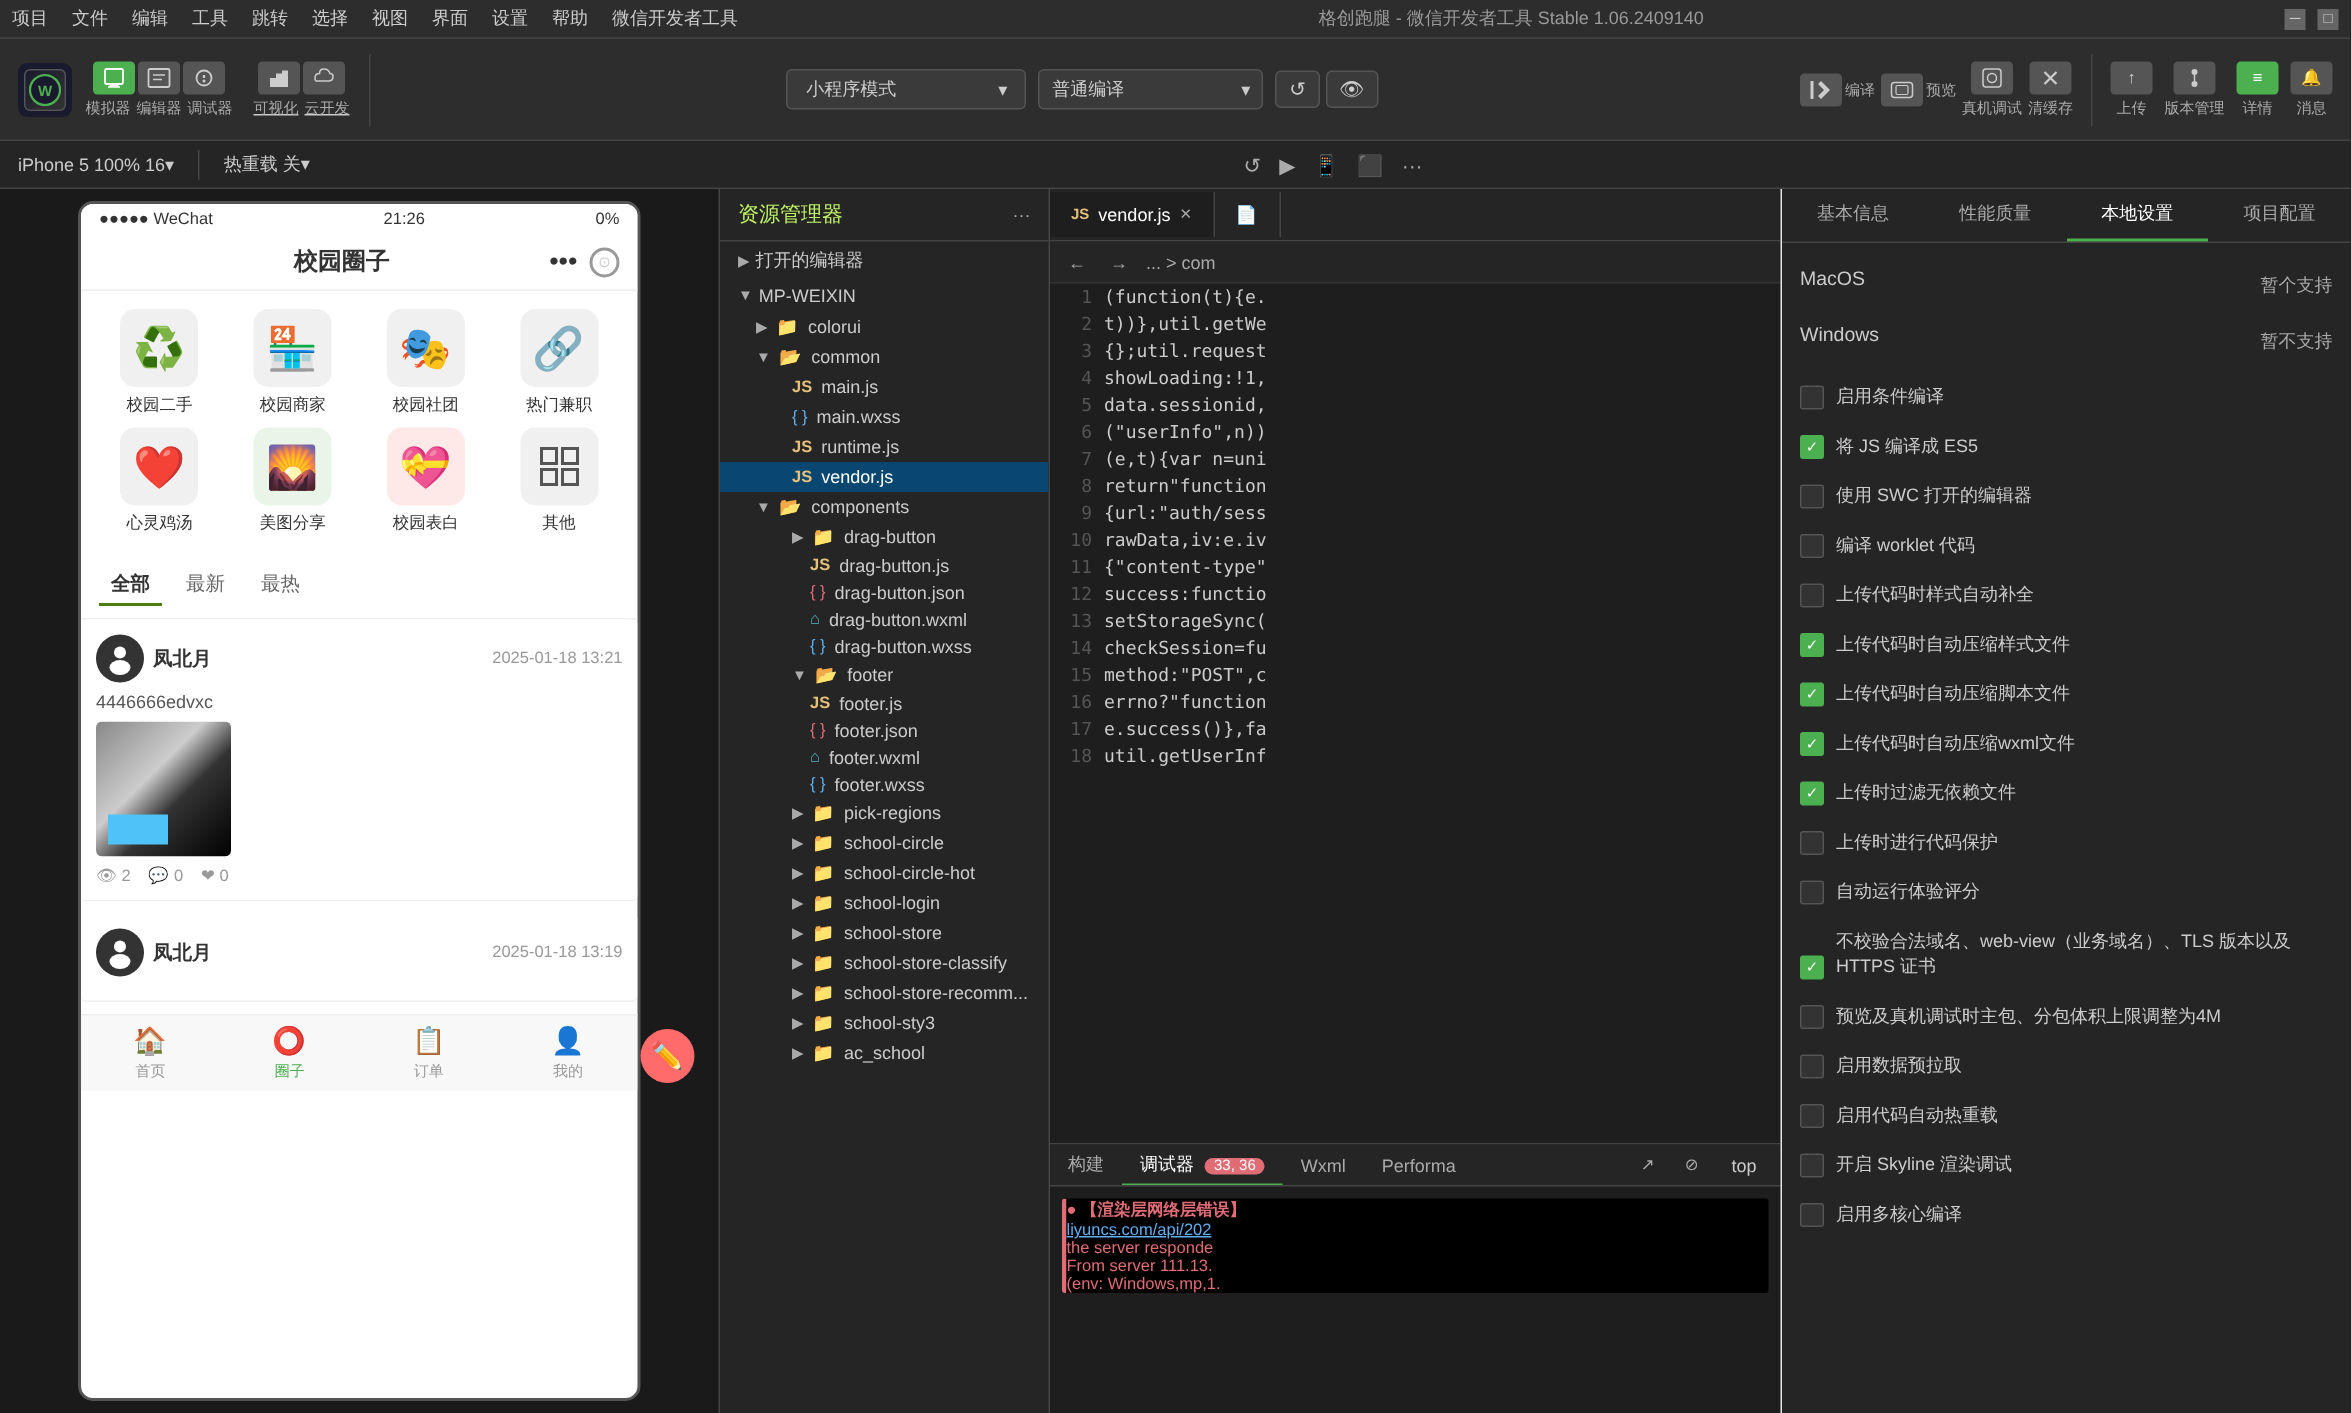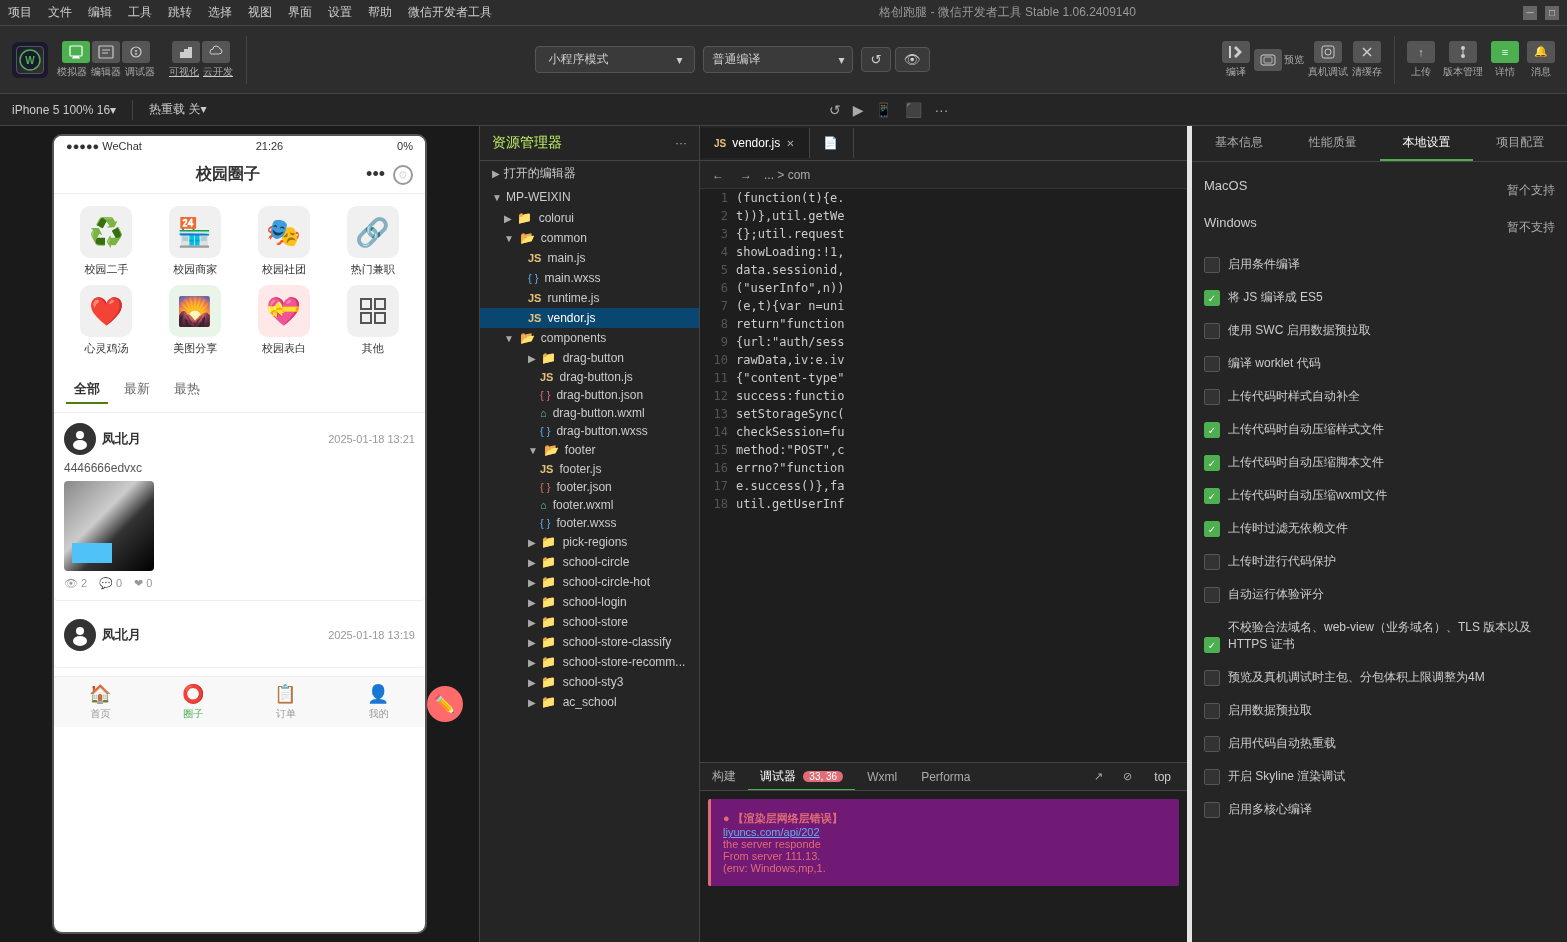--- a/index.html
+++ b/index.html
@@ -89,27 +89,27 @@
     .code-content { flex: 1; overflow: auto; font-family: 'Consolas', monospace; font-size: 12px; }
     .code-line { display: flex; line-height: 18px; }
     .line-num { width: 36px; color: #555; text-align: right; padding-right: 8px; user-select: none; flex-shrink: 0; }
     .line-code { color: #ccc; white-space: pre; }
     .bottom-panel { height: 180px; background: #1e1e1e; border-top: 1px solid #444; display: flex; flex-direction: column; }
     .bottom-tabs { display: flex; align-items: center; background: #252526; height: 28px; border-bottom: 1px solid #444; }
     .bottom-tab { padding: 4px 12px; font-size: 12px; color: #aaa; cursor: pointer; }
     .bottom-tab.active { color: #fff; border-bottom: 1px solid #4CAF50; }
     .bottom-tab-badge { background: #e06c75; color: #fff; border-radius: 8px; padding: 0 6px; font-size: 10px; margin-left: 4px; }
     .bottom-content { flex: 1; padding: 8px; overflow: auto; }
-    .error-msg { background: #701a75; border-left: 3px solid #e06c75; padding: 12px; margin-bottom: 4px; font-size: 11px; color: #e06c75; border-radius: 2px; }
+    .error-msg { background: #000000; border-left: 3px solid #e06c75; padding: 0; margin-bottom: 4px; font-size: 11px; color: #e06c75; border-radius: 2px; }
     .error-link { color: #61afef; text-decoration: underline; cursor: pointer; }
     .bottom-toolbar { display: flex; align-items: center; padding: 2px 8px; gap: 8px; }
     .bottom-tool-btn { background: none; border: none; color: #aaa; cursor: pointer; font-size: 11px; padding: 2px 6px; display: flex; align-items: center; gap: 2px; }
 
     
-    .settings-panel { width: 380px; background: #252525; border-left: 5px solid #e5e5e5; display: flex; flex-direction: column; }
+    .settings-panel { width: 380px; background: #252525; border-left: 1px solid #e5e5e5; display: flex; flex-direction: column; }
     .settings-tabs { display: flex; border-bottom: 1px solid #444; }
     .settings-tab { flex: 1; padding: 8px 4px; text-align: center; font-size: 12px; color: #aaa; cursor: pointer; border-bottom: 2px solid transparent; }
     .settings-tab.active { color: #fff; border-bottom: 2px solid #4CAF50; }
     .settings-content { flex: 1; overflow-y: auto; padding: 12px; }
     .settings-section { margin-bottom: 12px; }
     .settings-os { color: #ccc; font-size: 13px; margin-bottom: 6px; }
     .settings-row { display: flex; align-items: flex-end; gap: 8px; margin-bottom: 8px; padding: 4px 0; }
     .checkbox { width: 16px; height: 16px; border: 1px solid #555; border-radius: 2px; background: #333; display: flex; align-items: center; justify-content: center; flex-shrink: 0; cursor: pointer; }
     .checkbox.checked { background: #4CAF50; border-color: #4CAF50; }
     .checkbox.checked::after { content: '✓'; color: #fff; font-size: 10px; }
@@ -221,21 +221,21 @@
       <div style="display:flex; flex-direction:column; align-items:center; gap:2px;">
         <button class="compile-btn">↺</button>
       </div>
       <div style="display:flex; flex-direction:column; align-items:center; gap:2px;">
         <button class="compile-btn">👁</button>
       </div>
     </div>
   </div>
 
   <div style="display:flex; gap:4px; align-items:center; margin-left:8px;">
-    <div style="display:flex; flex-direction:column; align-items:center; gap:2px;">
+    <div style="display:flex; flex-direction:row; align-items:center; gap:2px;">
       <div class="tool-icon">
         <svg width="16" height="16" viewBox="0 0 16 16">
             <path d="M8 2 L14 8 L8 14 L6 12 L10 8 L6 4Z" fill="#ccc"></path>
             <line x1="2" y1="2" x2="2" y2="14" stroke="#ccc" stroke-width="2"></line>
           </svg>
       </div>
       <div style="font-size:10px; color:#aaa;">编译</div>
     </div>
     <div style="display:flex; flex-direction:row; align-items:center; gap:2px;">
       <div class="tool-icon">
@@ -732,21 +732,21 @@
           <div class="settings-row">
             <div class="checkbox"></div>
             <span class="settings-label">启用条件编译</span>
           </div>
           <div class="settings-row">
             <div class="checkbox checked"></div>
             <span class="settings-label">将 JS 编译成 ES5</span>
           </div>
           <div class="settings-row">
             <div class="checkbox"></div>
-            <span class="settings-label">使用 SWC 启用数据预拉取</span>
+            <span class="settings-label">使用 SWC 打开的编辑器</span>
           </div>
           <div class="settings-row">
             <div class="checkbox"></div>
             <span class="settings-label">编译 worklet 代码</span>
           </div>
           <div class="settings-row">
             <div class="checkbox"></div>
             <span class="settings-label">上传代码时样式自动补全</span>
           </div>
           <div class="settings-row">

